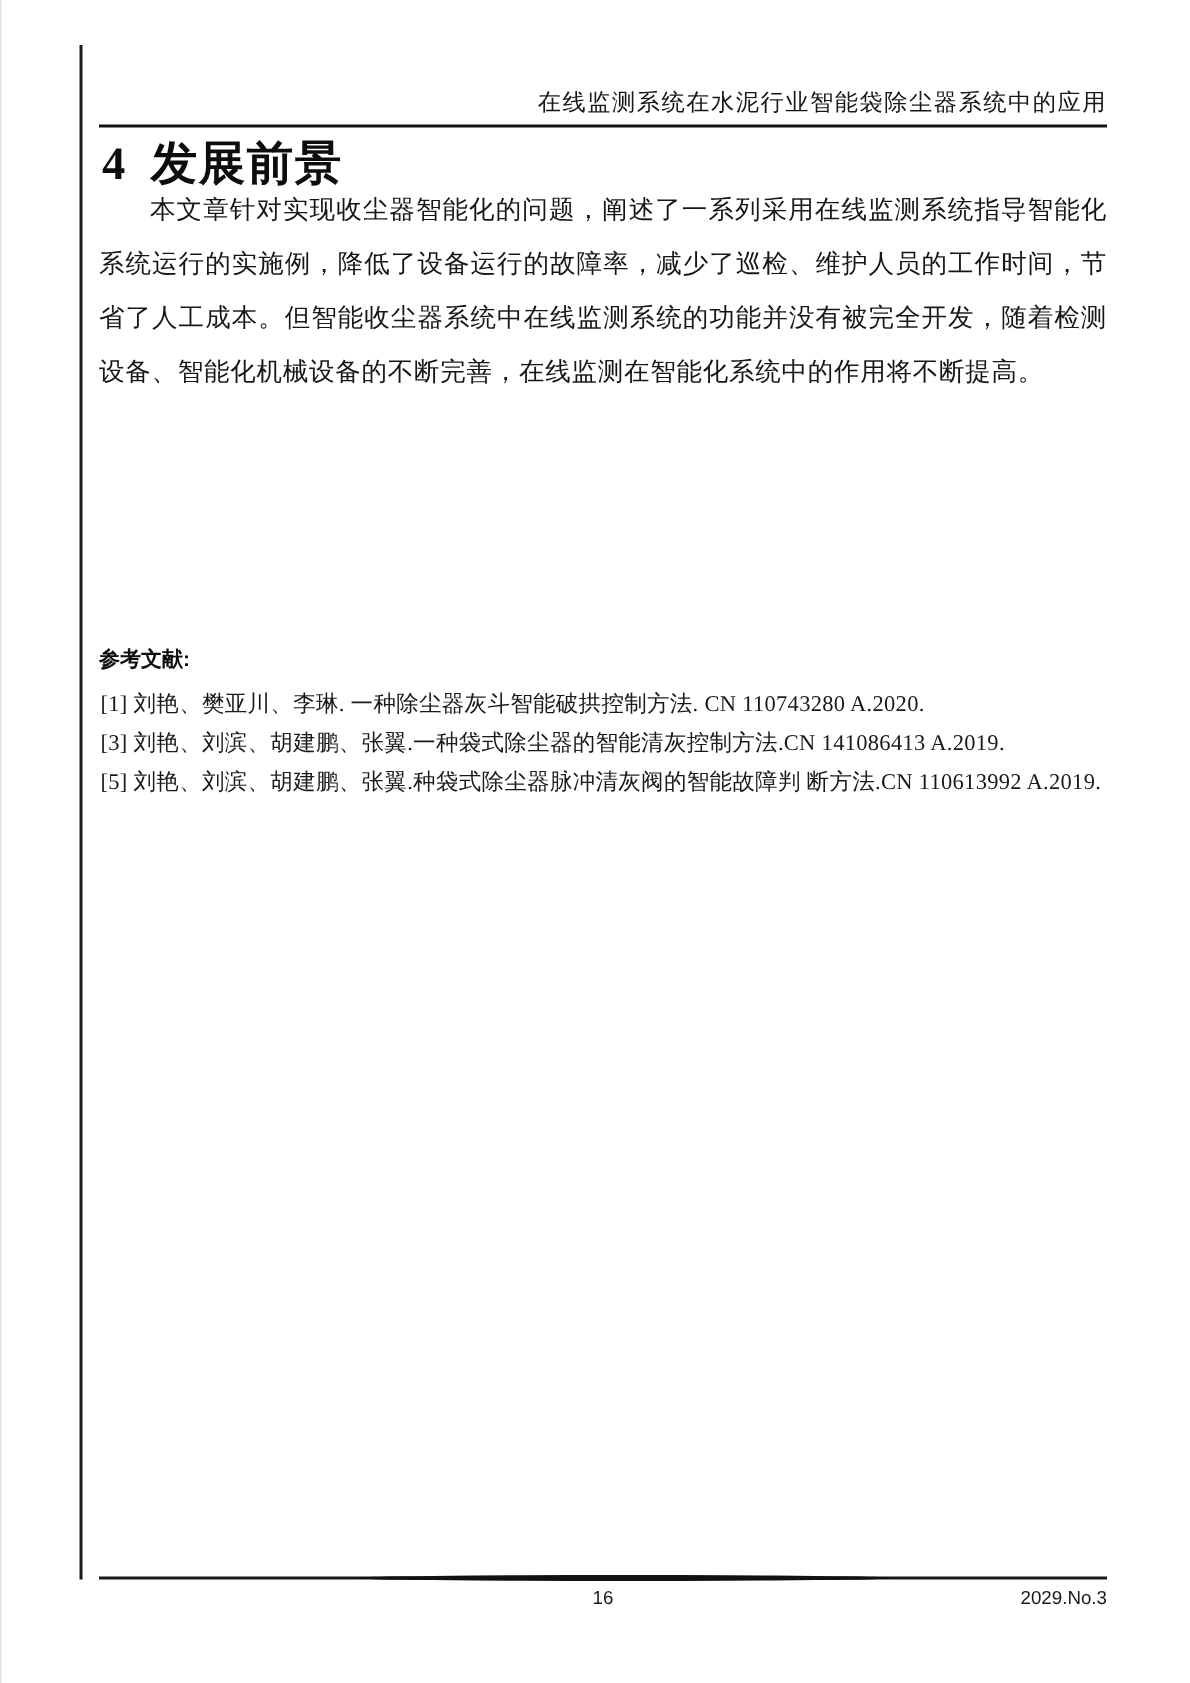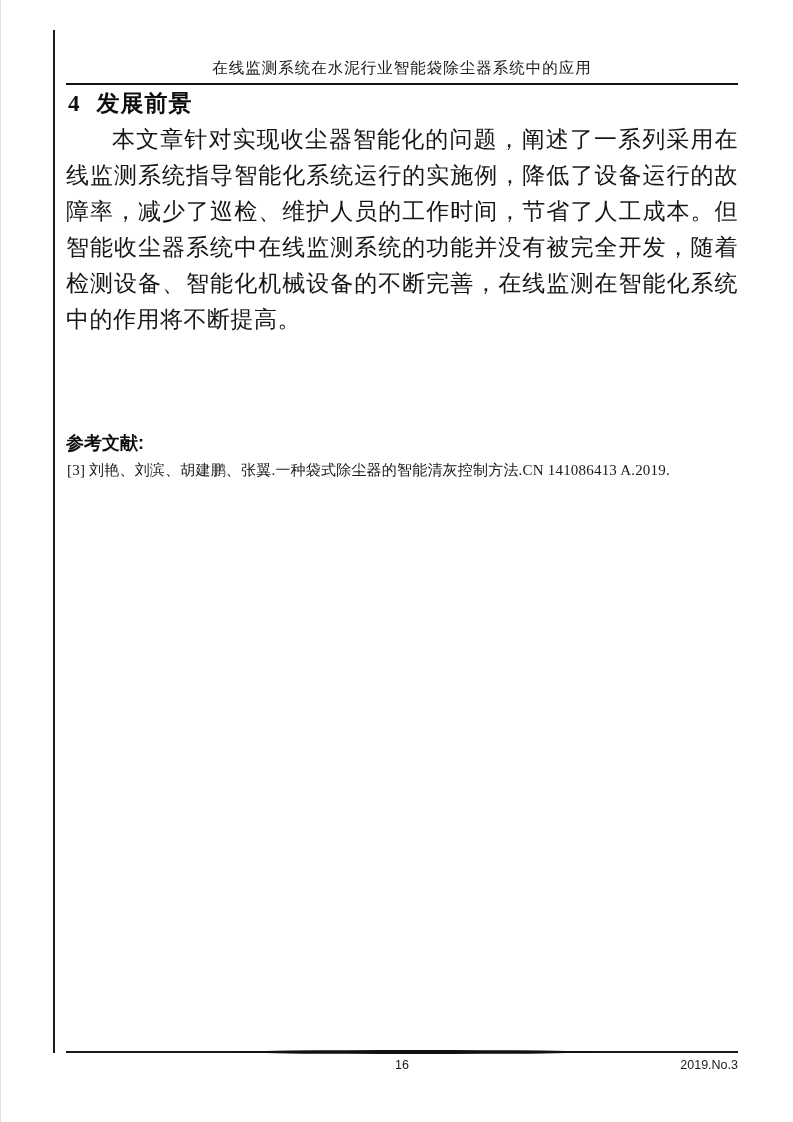--- a/index.html
+++ b/index.html
@@ -24,68 +24,68 @@
     top: 30px;
     width: 2px;
     height: 1023px;
     background: #1c1c1c;
   }
   .running-title {
     position: absolute;
     left: 65px;
     top: 58px;
     width: 672px;
-    text-align: center;
+    text-align: right;
     font-size: 15.5px;
     letter-spacing: 1px;
     color: #161616;
   }
   .header-rule {
     position: absolute;
     left: 65px;
     top: 83px;
     width: 672px;
     height: 2px;
     background: #141414;
   }
   .section-heading {
     position: absolute;
     left: 67px;
     top: 88px;
     font-family: "Liberation Sans", sans-serif;
     font-weight: bold;
-    font-size: 23px;
+    font-size: 31px;
     color: #0d0d0d;
     letter-spacing: 1px;
   }
   .section-heading .sec-num {
     display: inline-block;
     margin-right: 16px;
     font-family: "Liberation Serif", serif;
   }
   .body-paragraph {
     position: absolute;
     left: 65px;
     top: 122px;
     width: 672px;
     margin: 0;
-    font-size: 23px;
+    font-size: 17px;
     line-height: 36px;
     text-align: justify;
     text-indent: 2em;
     color: #161616;
     letter-spacing: 0.5px;
   }
   .ref-heading {
     position: absolute;
     left: 65px;
     top: 431px;
     font-family: "Liberation Sans", sans-serif;
     font-weight: bold;
-    font-size: 18px;
+    font-size: 14px;
     color: #0d0d0d;
   }
   .ref-list {
     position: absolute;
     left: 66px;
     top: 457px;
     width: 672px;
   }
   .ref-item {
     font-size: 15px;
@@ -153,26 +153,28 @@
 
   <div class="section-heading">
     <span class="sec-num">4</span><span>发展前景</span>
   </div>
 
   <p class="body-paragraph">本文章针对实现收尘器智能化的问题，阐述了一系列采用在线监测系统指导智能化系统运行的实施例，降低了设备运行的故障率，减少了巡检、维护人员的工作时间，节省了人工成本。但智能收尘器系统中在线监测系统的功能并没有被完全开发，随着检测设备、智能化机械设备的不断完善，在线监测在智能化系统中的作用将不断提高。</p>
 
   <div class="ref-heading">参考文献:</div>
 
   <div class="ref-list">
+    <div class="ref-item">[1] 刘艳、樊亚川、李琳. 一种除尘器灰斗智能破拱控制方法. CN 110743280 A.2020.</div>
     <div class="ref-item">[3] 刘艳、刘滨、胡建鹏、张翼.一种袋式除尘器的智能清灰控制方法.CN 141086413 A.2019.</div>
+    <div class="ref-item">[5] 刘艳、刘滨、胡建鹏、张翼.种袋式除尘器脉冲清灰阀的智能故障判 断方法.CN 110613992 A.2019.</div>
   </div>
 
   <div class="footer-rule">
     <div class="base"></div>
     <div class="bulge"></div>
   </div>
 
   <div class="footer-row">
     <div class="page-number">16</div>
-    <div class="issue-label">2019.No.3</div>
+    <div class="issue-label">2029.No.3</div>
   </div>
 
 </div>
 
 </body></html>

